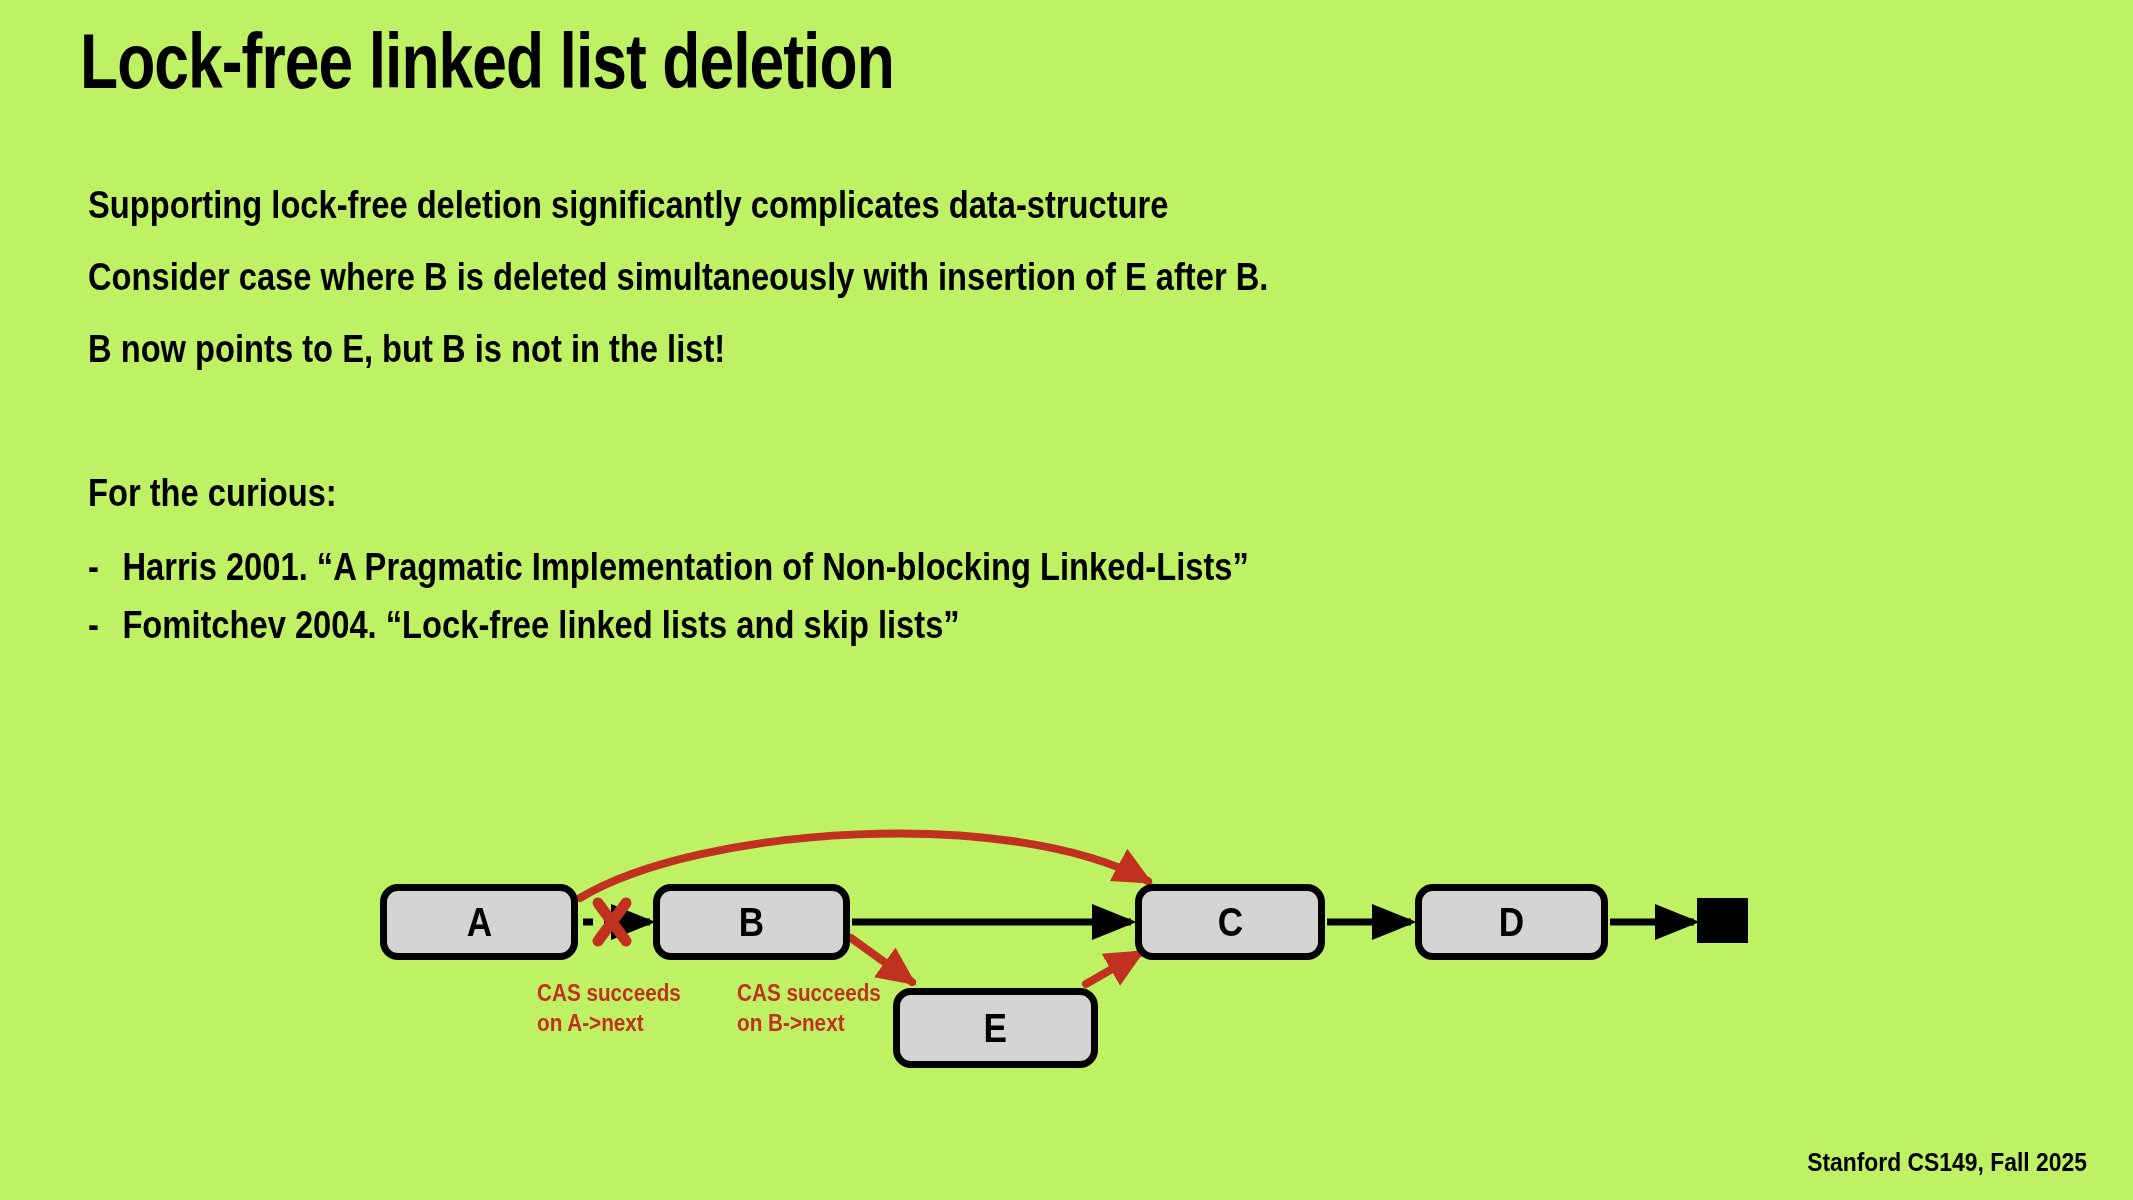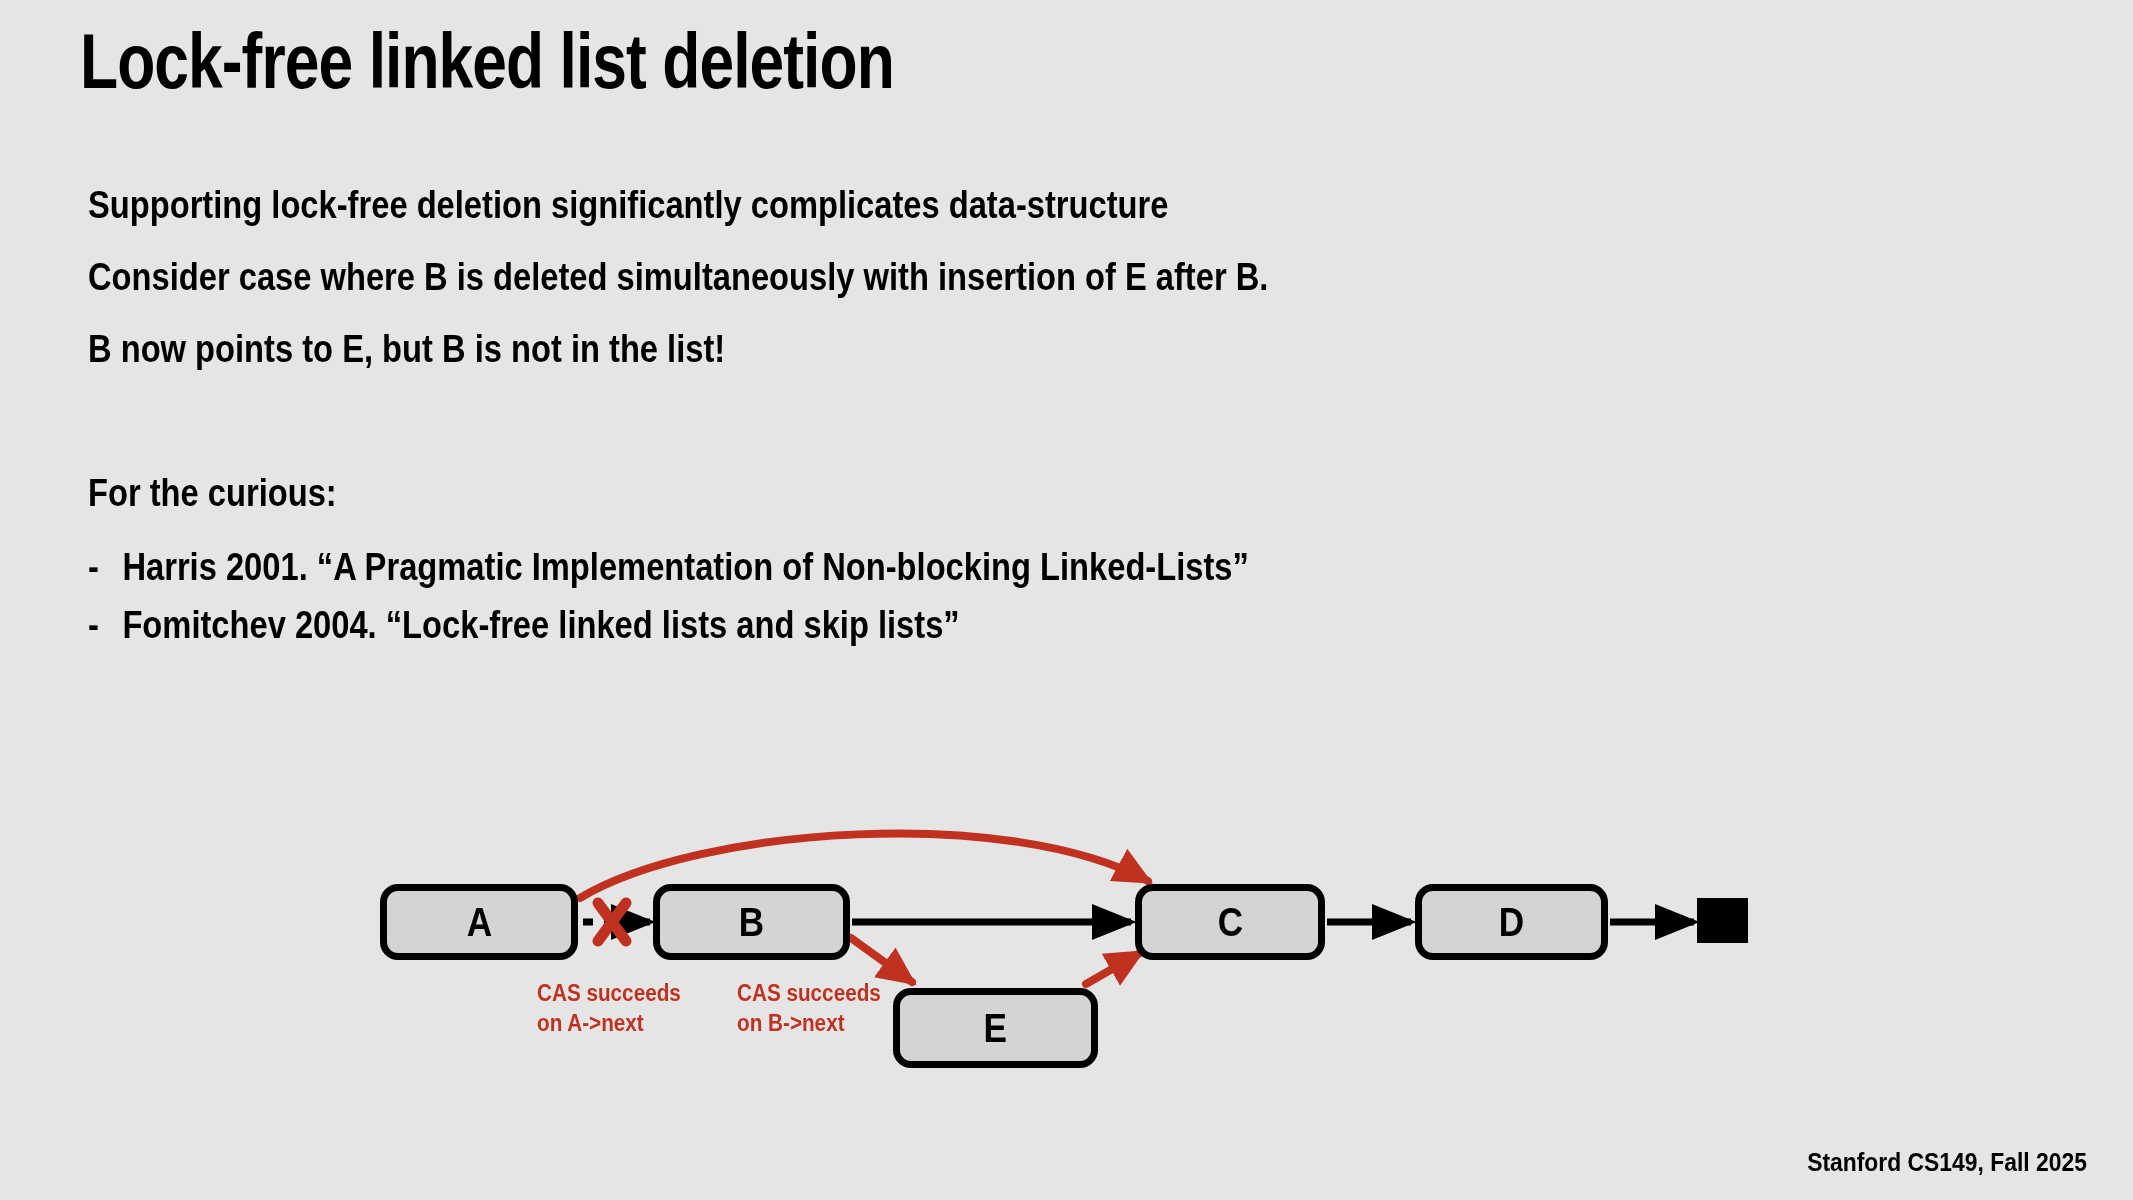--- a/index.html
+++ b/index.html
@@ -8,21 +8,21 @@
     padding: 0;
     background: #ffffff;
   }
   body {
     font-family: "Liberation Sans", sans-serif;
   }
   #slide {
     position: relative;
     width: 2133px;
     height: 1200px;
-    background: #e5e5e5;
+    background: #bef264;
     overflow: hidden;
   }
 
   
   #slide-title {
     position: absolute;
     left: 80px;
     top: 22px;
     font-family: "Liberation Sans", sans-serif;
     font-size: 78px;

